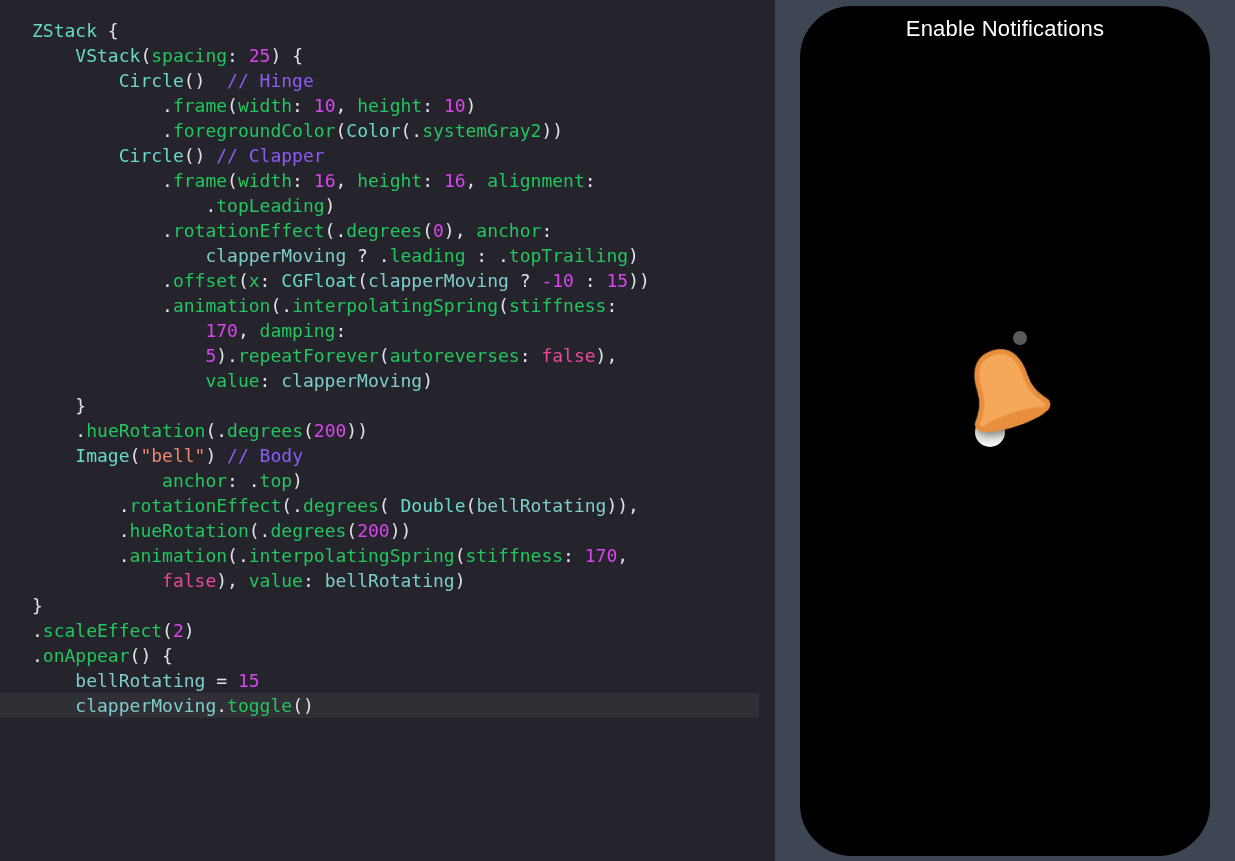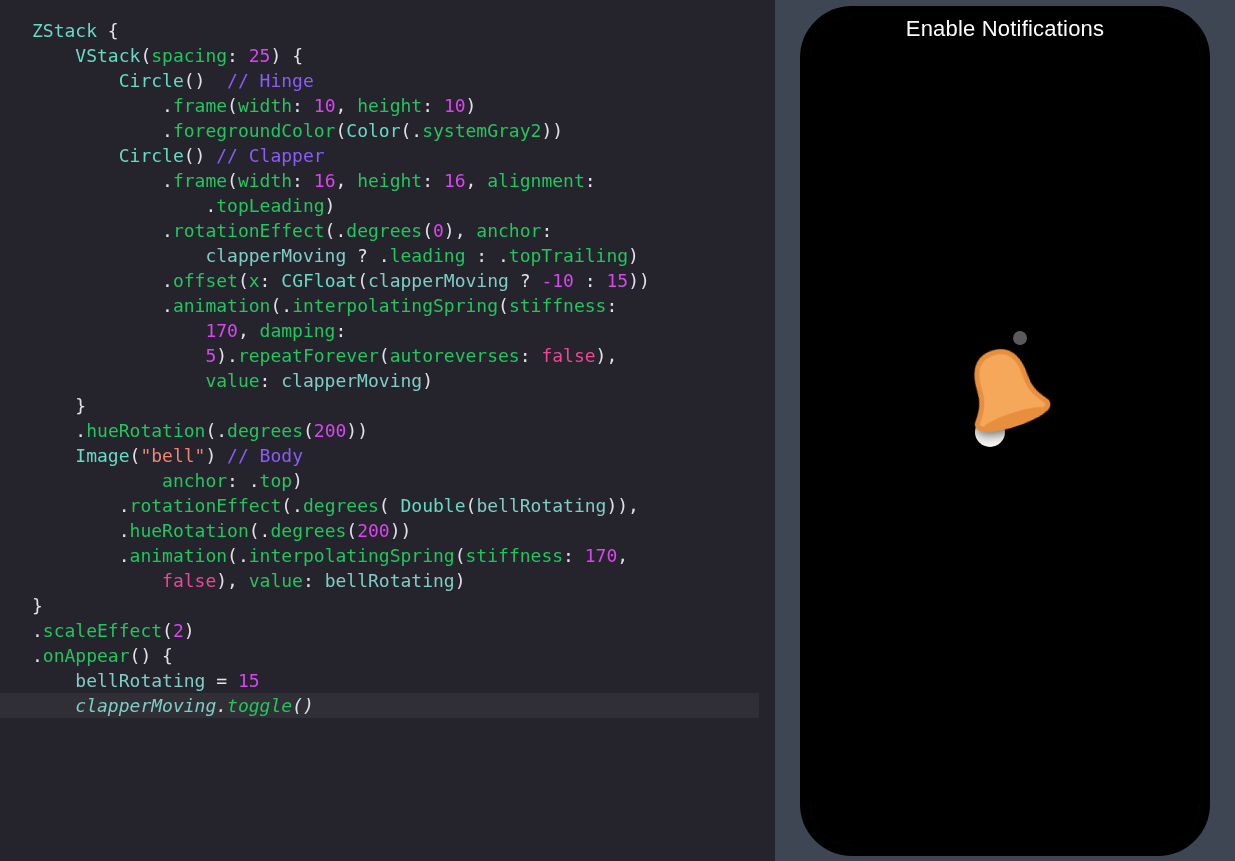--- a/index.html
+++ b/index.html
@@ -21,21 +21,20 @@
     color: #d8d8e0;
     overflow: hidden;
     position: relative;
   }
   .code-line {
     white-space: pre;
     padding-left: 32px;
   }
   .highlight-line {
     background: rgba(255,255,255,0.05);
-    font-style: italic;
   }
   
   .kw    { color: #ec4899; }   
   .typeT { color: #67dac5; }   
   .typeP { color: #22c55e; }   
   .num   { color: #d946ef; }   
   .str   { color: #f08574; }   
   .comm  { color: #8b5cf6; }   
   .ident { color: #7ecec7; }   
   .op    { color: #e0e0e8; }   

